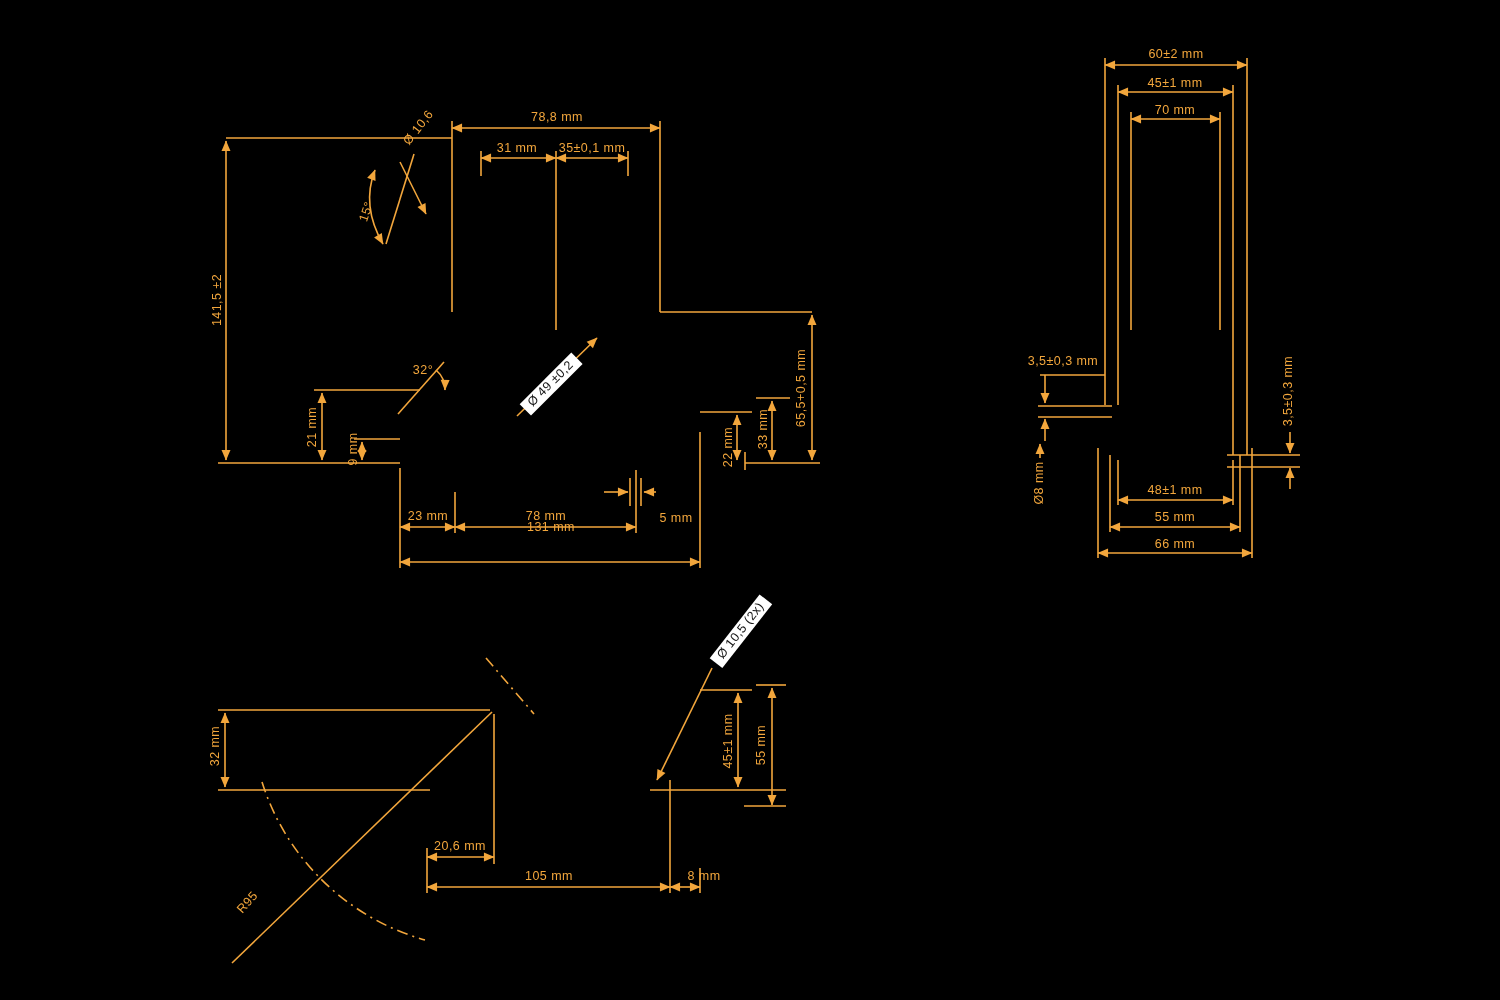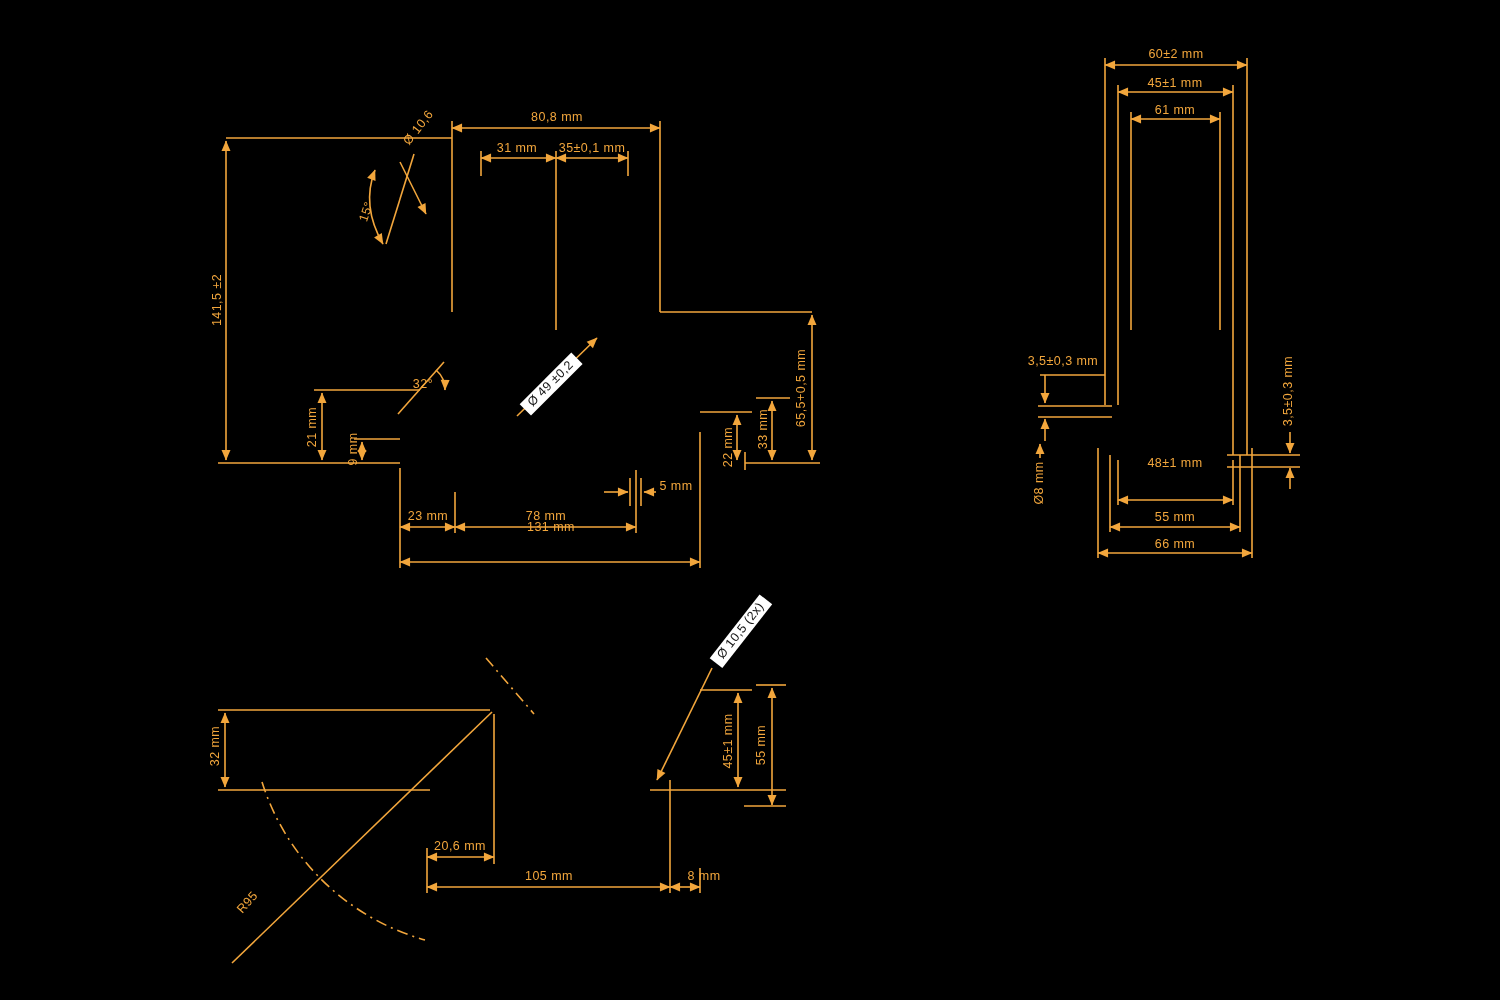--- a/index.html
+++ b/index.html
@@ -126,43 +126,43 @@
         <path d="M756,685 H786"></path>
         <path d="M650,790 H786"></path>
         <path d="M744,806 H786"></path>
         <path d="M712,668 L657,780" marker-end="url(#ar)"></path>
       </g>
     </g>
   </svg>
 
   <div class="lbl r52" style="left:419px;top:128px">Ø 10,6</div>
   <div class="lbl r72" style="left:367px;top:212px">15°</div>
-  <div class="lbl" style="left:557px;top:118px">80,8 mm</div>
+  <div class="lbl" style="left:557px;top:118px">78,8 mm</div>
   <div class="lbl" style="left:517px;top:149px">31 mm</div>
   <div class="lbl" style="left:592px;top:149px">35±0,1 mm</div>
   <div class="lbl r90" style="left:218px;top:300px">141,5 ±2</div>
-  <div class="lbl" style="left:423px;top:385px">32°</div>
+  <div class="lbl" style="left:423px;top:371px">32°</div>
   <div class="lbl callout r45" style="left:551px;top:384px">Ø 49 ±0,2</div>
   <div class="lbl r90" style="left:802px;top:388px">65,5+0,5 mm</div>
   <div class="lbl r90" style="left:764px;top:429px">33 mm</div>
   <div class="lbl r90" style="left:729px;top:447px">22 mm</div>
   <div class="lbl r90" style="left:313px;top:427px">21 mm</div>
   <div class="lbl r90" style="left:354px;top:449px">9 mm</div>
-  <div class="lbl" style="left:676px;top:487px">5 mm</div>
+  <div class="lbl" style="left:676px;top:519px">5 mm</div>
   <div class="lbl" style="left:428px;top:517px">23 mm</div>
   <div class="lbl" style="left:546px;top:517px">78 mm</div>
   <div class="lbl" style="left:551px;top:528px">131 mm</div>
 
   <div class="lbl" style="left:1176px;top:55px">60±2 mm</div>
   <div class="lbl" style="left:1175px;top:84px">45±1 mm</div>
-  <div class="lbl" style="left:1175px;top:111px">61 mm</div>
+  <div class="lbl" style="left:1175px;top:111px">70 mm</div>
   <div class="lbl" style="left:1063px;top:362px">3,5±0,3 mm</div>
   <div class="lbl r90" style="left:1289px;top:391px">3,5±0,3 mm</div>
   <div class="lbl r90" style="left:1040px;top:483px">Ø8 mm</div>
-  <div class="lbl" style="left:1175px;top:464px">48±1 mm</div>
+  <div class="lbl" style="left:1175px;top:491px">48±1 mm</div>
   <div class="lbl" style="left:1175px;top:518px">55 mm</div>
   <div class="lbl" style="left:1175px;top:545px">66 mm</div>
 
   <div class="lbl r90" style="left:216px;top:746px">32 mm</div>
   <div class="lbl r48 onblack" style="left:248px;top:903px">R95</div>
   <div class="lbl" style="left:460px;top:847px">20,6 mm</div>
   <div class="lbl" style="left:549px;top:877px">105 mm</div>
   <div class="lbl" style="left:704px;top:877px">8 mm</div>
   <div class="lbl r90" style="left:729px;top:741px">45±1 mm</div>
   <div class="lbl r90" style="left:762px;top:745px">55 mm</div>

